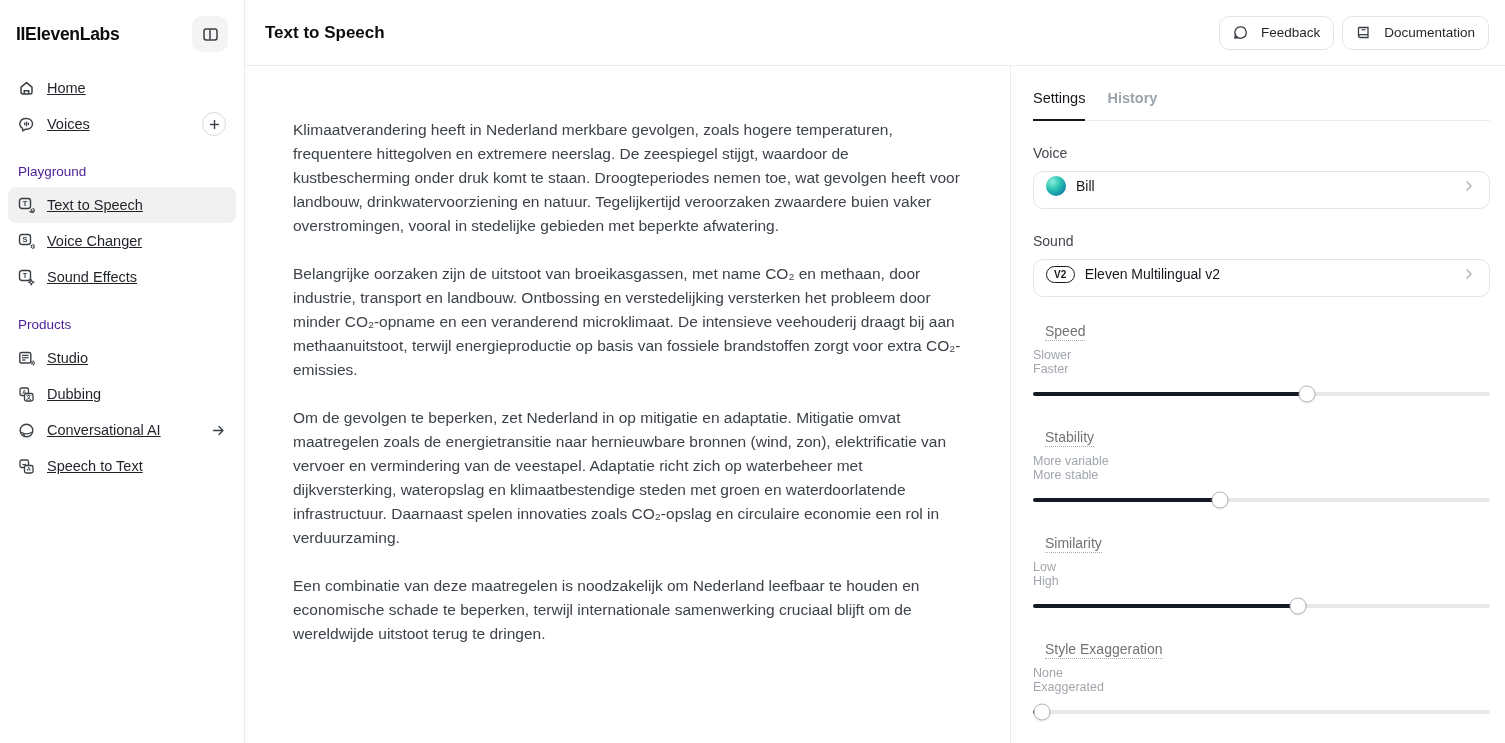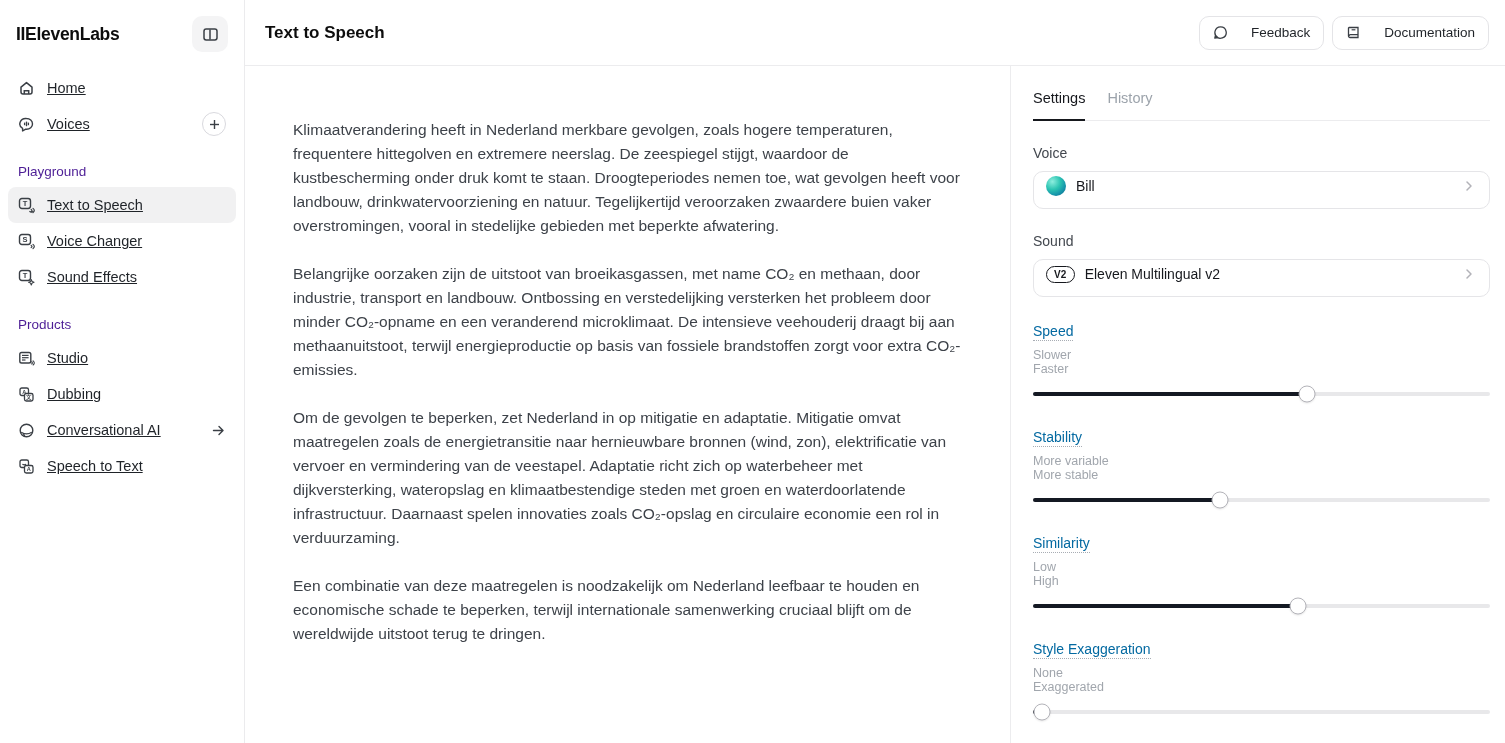--- a/index.html
+++ b/index.html
@@ -26,53 +26,53 @@
   .arrow-right { margin-left:auto; color:#3a3f45; }
 
   
   .main-col { flex:1; display:flex; flex-direction:column; }
 
   
   .topbar { height:66px; min-height:66px; border-bottom:1px solid #ececee; display:flex;
     align-items:center; justify-content:space-between; padding:0 16px 0 20px; background:#fff; }
   .page-title { font-size:17px; font-weight:700; color:#0d0d0d; }
   .topbar-actions { display:flex; gap:8px; }
-  .pill-btn { display:flex; align-items:center; gap:23px; height:34px; padding:0 13px;
+  .pill-btn { display:flex; align-items:center; gap:13px; height:34px; padding:0 13px;
     border:1px solid #e4e4e7; border-radius:10px; background:#fff; font-size:13.5px; color:#1f2328;
     cursor:pointer; font-family:inherit; }
 
   
   .body-row { flex:1; display:flex; min-height:0; }
 
   
   .editor { flex:1; padding:52px 48px; overflow:hidden; background:#fff; }
   .editor p { font-size:15.5px; line-height:24px; color:#3d4249; max-width:676px; margin-bottom:24px; }
 
   
   .panel { width:495px; min-width:495px; border-left:1px solid #ececee; background:#fff;
     padding:24px 15px 0 22px; }
   .tabs { display:flex; gap:22px; border-bottom:1px solid #ececee; }
   .tab { padding-bottom:13px; font-size:14.5px; cursor:pointer; border-bottom:2px solid transparent;
-    margin-bottom:-1px; }
+    margin-bottom:-1px;font-weight:bold; }
   .tab.active { color:#16181d; font-weight:500; border-bottom-color:#16181d; }
   .tab.inactive { color:#9ca3ab; }
 
   .field-label { margin:24px 0 10px 0; font-size:14px; color:#42474e; }
   .select-control { height:38px; border:1px solid #e5e5e8; border-radius:10px; display:flex;
     align-items:center; gap:10px; padding:0 14px 8px 12px; cursor:pointer; background:#fff; }
   .select-control .chev { margin-left:auto; color:#b2b2b8; }
   .voice-avatar { width:20px; height:20px; border-radius:50%;
     background:radial-gradient(circle at 32% 28%, #8deede 0%, #2cc4b2 40%, #1694aa 68%, #0c5e7e 100%); }
   .select-value { font-size:14px; color:#16181d; }
   .v2-badge { border:1.4px solid #16181d; border-radius:999px; font-size:10px; font-weight:700;
     padding:2px 7px; color:#16181d; letter-spacing:.2px; }
 
   .slider-block { margin-top:25px; }
-  .hint-label { display:inline-block; font-size:14px; color:#0369a1;
-    border-bottom:1px dotted #a8adb4; padding-bottom:1px; }
+  .hint-label { display:inline-block; font-size:14px; color:#737373;
+    border-bottom:1px dotted #a8adb4; padding-bottom:1px;margin-left:12px; }
   .slider-sub { display:flex; justify-content:space-between; font-size:12.5px; color:#a1a6ad;
     margin:7px 0 9px 0;flex-direction:column; }
   .slider { position:relative; height:18px; cursor:pointer; }
   .slider-track { position:absolute; top:7px; left:0; right:0; height:4px; border-radius:4px; background:#e8e8ea; }
   .slider-fill { position:absolute; top:7px; left:0; height:4px; border-radius:4px; background:#141923; }
   .slider-thumb { position:absolute; top:9px; width:17px; height:17px; border-radius:50%;
     background:#fff; border:1px solid #b4b4ba; box-shadow:0 1px 2px rgba(0,0,0,.10);
     transform:translate(-50%,-50%); }
 
   .bottom-row { margin-top:46px; display:flex; align-items:center; justify-content:space-between; }

